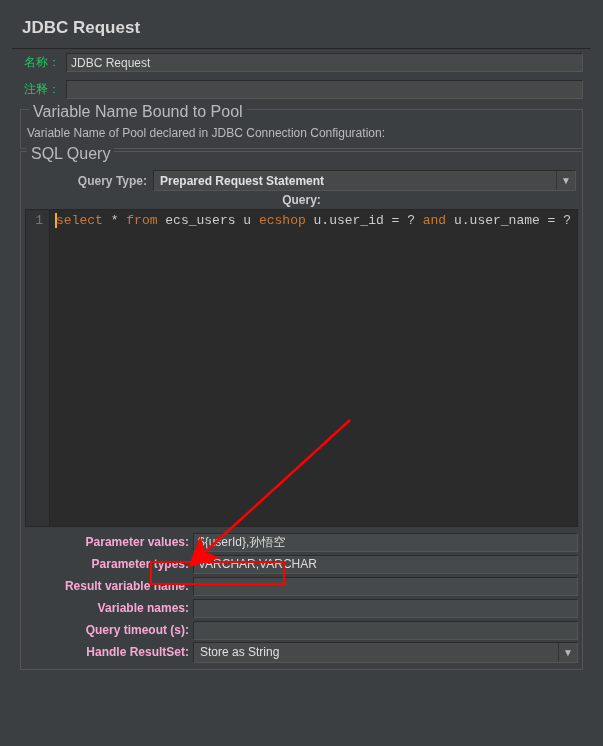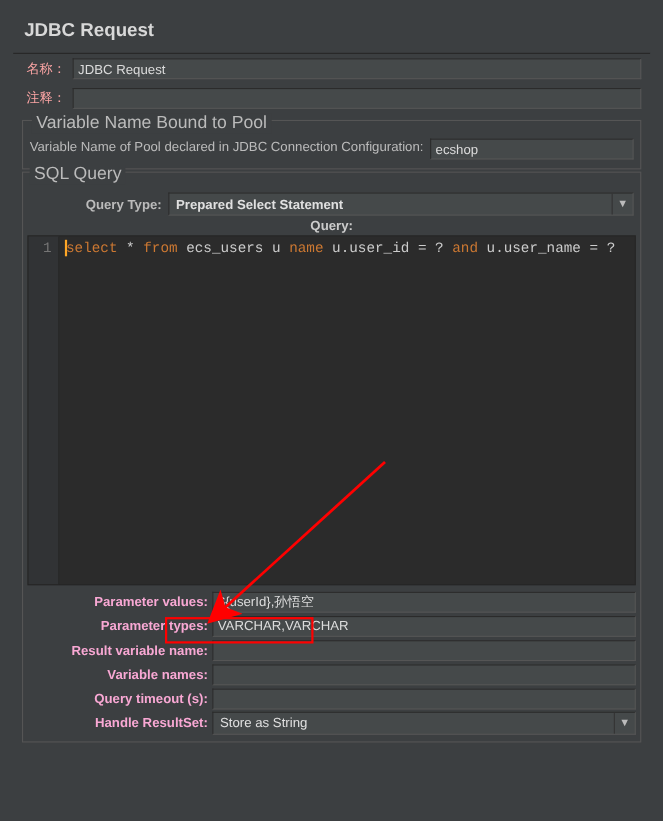--- a/index.html
+++ b/index.html
@@ -28,21 +28,21 @@
   padding: 6px 8px 10px 10px;
   border-bottom: 1px solid #262626;
 }
 .form-row {
   display: flex;
   align-items: center;
   padding: 4px 8px 4px 12px;
   gap: 6px;
 }
 .form-row .row-label {
-  color: #fca5a5;
+  color: #22c55e;
   white-space: nowrap;
   font-family: Liberation Serif, serif;
 }
 .text-input {
   flex: 1;
   background: #45494a;
   border-top: 1px solid #2b2b2b;
   border-left: 1px solid #2b2b2b;
   border-right: 1px solid #555;
   border-bottom: 1px solid #555;
@@ -214,42 +214,41 @@
 
   <div class="form-row">
     <span class="row-label">注释：</span>
     <input class="text-input" type="text" value="" style="">
   </div>
 
   <div class="fieldset">
     <span class="fieldset-legend">Variable Name Bound to Pool</span>
     <div class="fieldset-inner-row">
       <span class="row-label">Variable Name of Pool declared in JDBC Connection Configuration:</span>
-      <input class="text-input" type="text" value="ecshop" style="">
     </div>
   </div>
 
   <div class="sql-fieldset">
     <span class="fieldset-legend">SQL Query</span>
 
     <div class="querytype-row">
       <span class="row-label">Query Type:</span>
       <div class="combo">
-        <span class="combo-text">Prepared Select Statement</span>
+        <span class="combo-text">Prepared Request Statement</span>
         <span class="combo-btn">▼</span>
       </div>
     </div>
 
     <div class="query-label-center">Query:</div>
 
     <div class="editor">
       <div class="gutter">
         <div>1</div>
       </div>
-      <div class="editor-content"><span class="cursor-bar"></span><span class="kw">select</span><span class="op"> * </span><span class="kw">from</span><span class="op"> ecs_users u </span><span class="kw">name</span><span class="op"> u.user_id = ? </span><span class="kw">and</span><span class="op"> u.user_name = ?</span></div>
+      <div class="editor-content"><span class="cursor-bar"></span><span class="kw">select</span><span class="op"> * </span><span class="kw">from</span><span class="op"> ecs_users u </span><span class="kw">ecshop</span><span class="op"> u.user_id = ? </span><span class="kw">and</span><span class="op"> u.user_name = ?</span></div>
     </div>
 
     <div class="param-table">
       <div class="param-row">
         <span class="plabel">Parameter values:</span>
         <input class="text-input" type="text" value="${userId},孙悟空" style="">
       </div>
       <div class="param-row">
         <span class="plabel">Parameter types:</span>
         <input class="text-input" type="text" value="VARCHAR,VARCHAR" style="">

